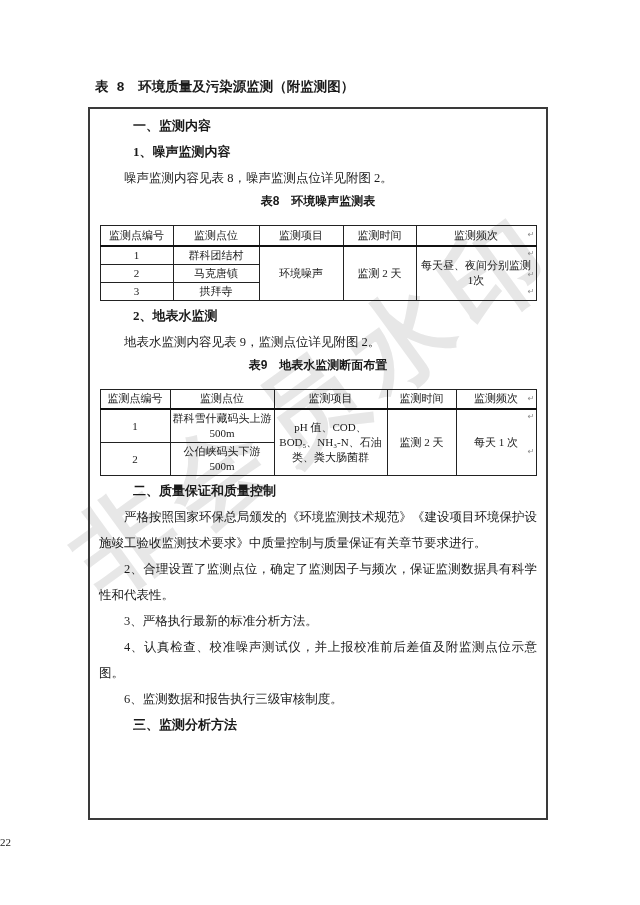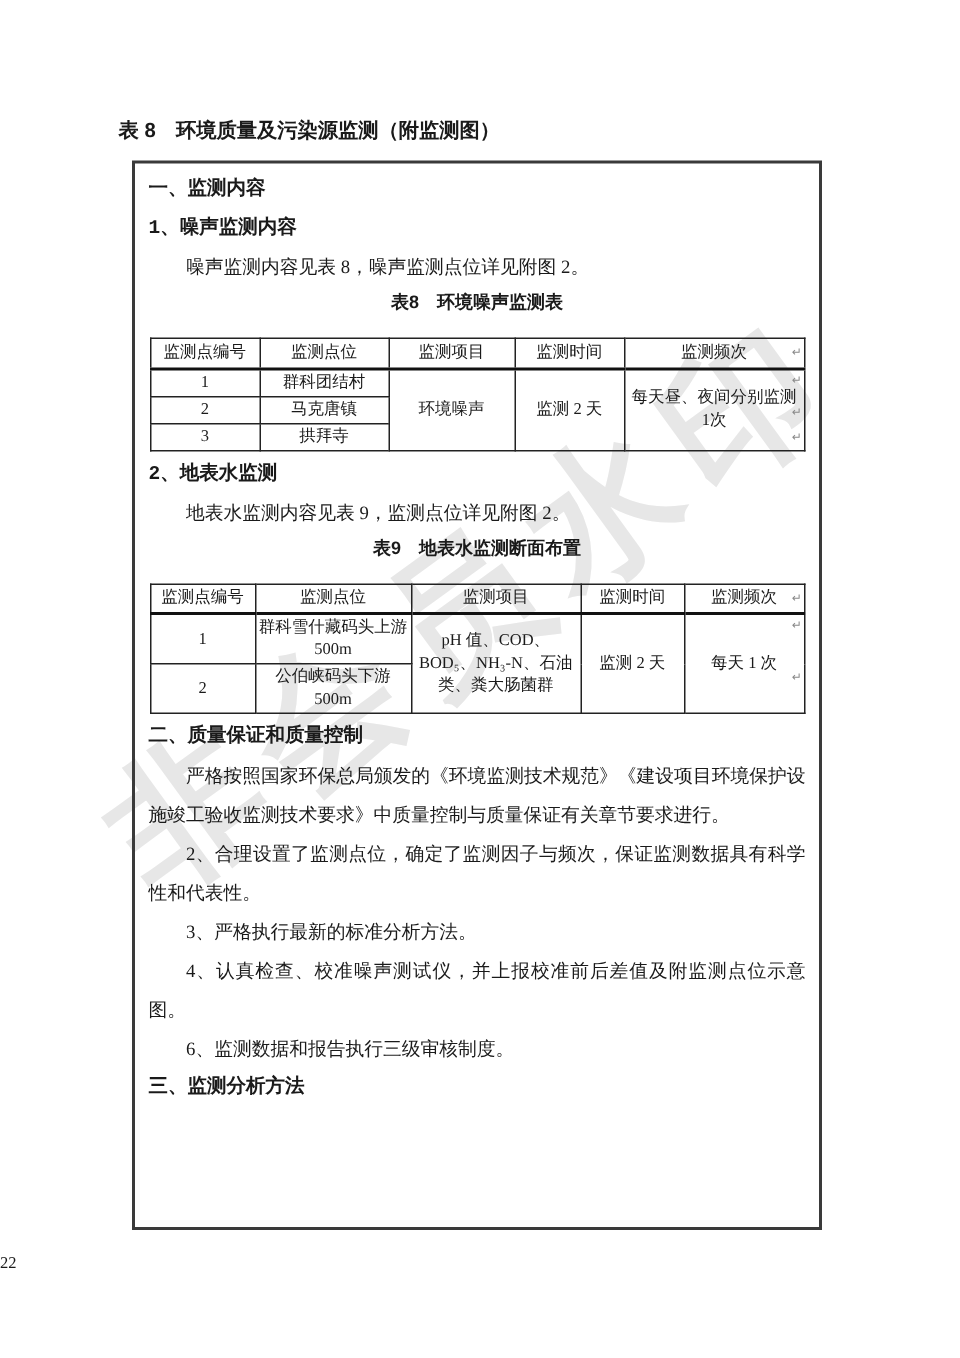--- a/index.html
+++ b/index.html
@@ -24,41 +24,42 @@
     letter-spacing:14px;
     white-space:nowrap;
     transform:rotate(-36deg);
     transform-origin:left center;
     z-index:0;
     user-select:none;
   }
 
   .doc-title {
     position:absolute;
-    left:79px; top:78px;
-    font-family:Liberation Sans, sans-serif;
+    left:95px; top:78px;
+    font-family:Liberation Mono, monospace;
     font-weight:bold;
     font-size:13.5px;
     z-index:2;
   }
 
   .main-box {
     position:absolute;
     left:88px; top:107px;
     width:460px; height:713px;
     border:2px solid #3a3a3a;
     padding:4px 9px 0 9px;
     z-index:1;
   }
 
   .h-sec {
-    font-family:Liberation Mono, monospace;
+    font-family:Liberation Serif, serif;
     font-weight:bold;
     font-size:13px;
     line-height:26px;
+    margin-left:34px;
   }
   .para {
     font-size:12.5px;
     line-height:26px;
     text-indent:2em;
     text-align:justify;
   }
   .tbl-caption {
     font-family:"Liberation Sans","DejaVu Sans",sans-serif;
     font-weight:bold;

